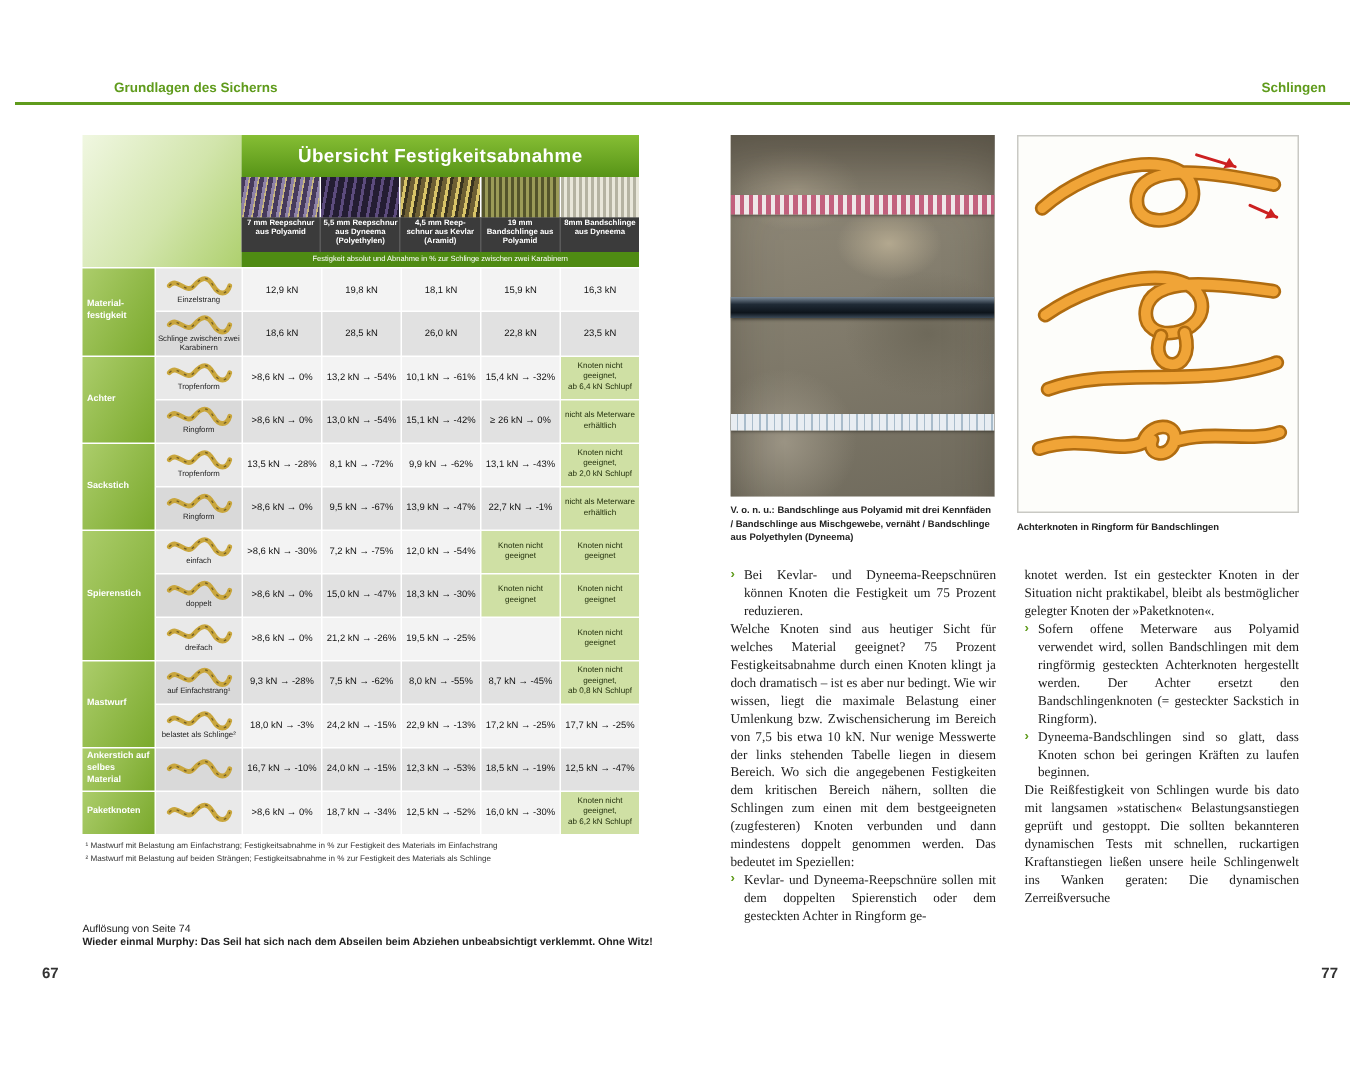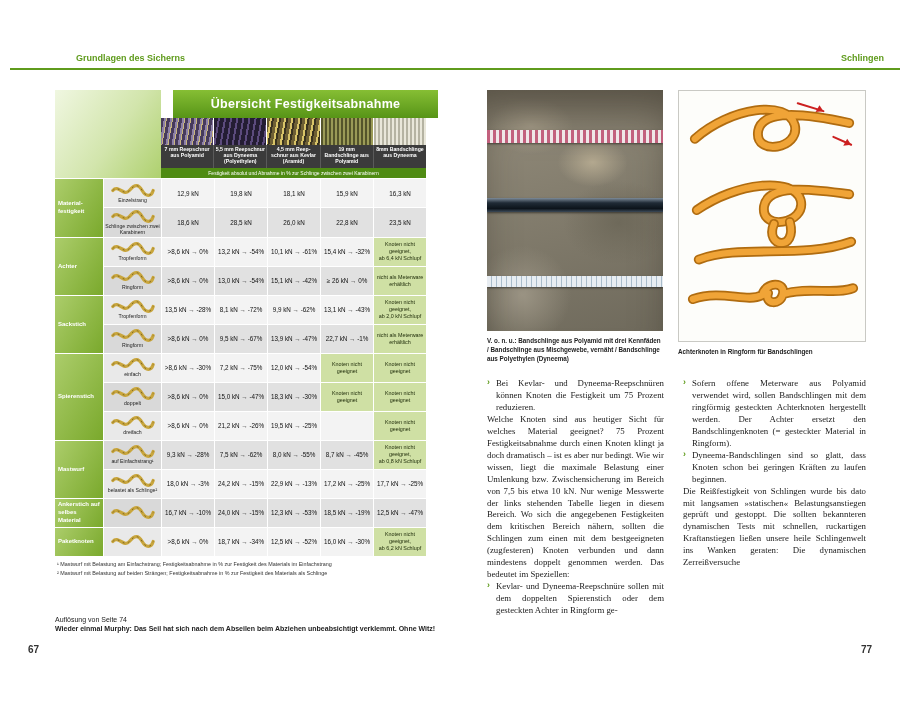--- a/index.html
+++ b/index.html
@@ -10,21 +10,21 @@
   .running-head{position:absolute;top:53px;font-size:9px;font-weight:bold;color:#5f9b1c;}
   .rh-left{left:28px;margin-left:48px;}
   .rh-right{right:26px;text-align:right;}
   .head-rule{position:absolute;top:68px;left:10px;right:10px;height:2px;background:#5f9b1c;}
 
   
   .tbl-topleft{position:absolute;left:55px;top:90px;width:106px;height:88px;
     background:linear-gradient(125deg,#f0f7e1,#d2e5ac 55%,#aed06e);}
   .tbl-title{position:absolute;left:161px;top:90px;width:265px;height:28px;
     background:linear-gradient(180deg,#86be34,#579417);color:#fff;font-size:12.5px;font-weight:bold;
-    text-align:center;line-height:28px;letter-spacing:.3px;margin-left:12px;}
+    text-align:center;line-height:28px;letter-spacing:.3px;}
   .thead-photos{position:absolute;left:161px;top:118px;width:265px;height:27px;display:flex;background:#2c2c2c;}
   .colphoto{flex:1;border-left:1px solid #fff;}
   .colphoto:first-child{border-left:none;}
   .c0{background:repeating-linear-gradient(100deg,#463a5c 0 3px,#8d81a8 3px 5px,#c8b67d 5px 6px);}
   .c1{background:repeating-linear-gradient(100deg,#241d33 0 4px,#5c4b7d 4px 6px);}
   .c2{background:repeating-linear-gradient(100deg,#6d5f34 0 3px,#d8c468 3px 5px,#38321f 5px 7px);}
   .c3{background:repeating-linear-gradient(90deg,#55552b 0 2px,#9b9b57 2px 4px);}
   .c4{background:repeating-linear-gradient(90deg,#b5b3a2 0 2px,#e9e7da 2px 4px);}
   .thead-labels{position:absolute;left:161px;top:145px;width:265px;height:23px;display:flex;background:#3b3b3b;}
   .collabel{flex:1;border-left:1px solid #5a5a5a;color:#fff;font-size:5.2px;font-weight:bold;
@@ -46,21 +46,21 @@
   td.val.even{background:#f3f3f3;}
   td.val.odd{background:#e1e1e1;}
   td.val.ng{background:#cfe0a4;font-size:5.4px;white-space:pre-line;line-height:1.3;color:#1d2a08;}
   .footnotes{position:absolute;left:57px;top:560px;width:366px;font-size:5.4px;color:#333;line-height:1.6;}
 
   .solution{position:absolute;left:55px;top:616px;width:400px;color:#222;}
   .sol-1{font-size:7px;margin-bottom:2px;}
   .sol-2{font-size:7px;font-weight:bold;}
   .pagenum{position:absolute;top:644px;font-size:10px;font-weight:bold;color:#333;}
   .pn-left{left:28px;}
-  .pn-right{right:38px;text-align:right;}
+  .pn-right{right:18px;text-align:right;}
 
   
   .photo{position:absolute;left:487px;top:90px;width:176px;height:241px;overflow:hidden;
     background:
       radial-gradient(60px 40px at 25% 15%,#a89f8b,transparent 70%),
       radial-gradient(80px 60px at 75% 55%,#6e695a,transparent 70%),
       radial-gradient(70px 70px at 20% 85%,#9b9484,transparent 70%),
       radial-gradient(50px 35px at 60% 30%,#b3a88f,transparent 70%),
       linear-gradient(165deg,#948d7c,#6f6a5c);
     box-shadow:inset 0 34px 40px -12px rgba(40,35,25,.55);}
@@ -351,19 +351,20 @@
     </svg>
   </div>
   <div class="illu-caption">Achterknoten in Ringform für Bandschlingen</div>
 
   <div class="textcol col-a" id="col-a">
       <p class="para bullet"><span class="bglyph">›</span><span>Bei Kevlar- und Dyneema-Reepschnüren können Knoten die Festigkeit um 75 Prozent reduzieren.</span></p>
       <p class="para"><span>Welche Knoten sind aus heutiger Sicht für welches Material geeignet? 75 Prozent Festigkeitsabnahme durch einen Knoten klingt ja doch dramatisch – ist es aber nur bedingt. Wie wir wissen, liegt die maximale Belastung einer Umlenkung bzw. Zwischensicherung im Bereich von 7,5 bis etwa 10 kN. Nur wenige Messwerte der links stehenden Tabelle liegen in diesem Bereich. Wo sich die angegebenen Festigkeiten dem kritischen Bereich nähern, sollten die Schlingen zum einen mit dem bestgeeigneten (zugfesteren) Knoten verbunden und dann mindestens doppelt genommen werden. Das bedeutet im Speziellen:</span></p>
       <p class="para bullet"><span class="bglyph">›</span><span>Kevlar- und Dyneema-Reepschnüre sollen mit dem doppelten Spierenstich oder dem gesteckten Achter in Ringform ge-</span></p>
     </div>
   <div class="textcol col-b" id="col-b">
-      <p class="para bullet"><span class="bglyph">›</span><span>Sofern offene Meterware aus Polyamid verwendet wird, sollen Bandschlingen mit dem ringförmig gesteckten Achterknoten hergestellt werden. Der Achter ersetzt den Bandschlingenknoten (= gesteckter Material in Ringform).</span></p>
+      <p class="para"><span>knotet werden. Ist ein gesteckter Knoten in der Situation nicht praktikabel, bleibt als bestmöglicher gelegter Knoten der »Paketknoten«.</span></p>
+      <p class="para bullet"><span class="bglyph">›</span><span>Sofern offene Meterware aus Polyamid verwendet wird, sollen Bandschlingen mit dem ringförmig gesteckten Achterknoten hergestellt werden. Der Achter ersetzt den Bandschlingenknoten (= gesteckter Sackstich in Ringform).</span></p>
       <p class="para bullet"><span class="bglyph">›</span><span>Dyneema-Bandschlingen sind so glatt, dass Knoten schon bei geringen Kräften zu laufen beginnen.</span></p>
       <p class="para"><span>Die Reißfestigkeit von Schlingen wurde bis dato mit langsamen »statischen« Belastungsanstiegen geprüft und gestoppt. Die sollten bekannteren dynamischen Tests mit schnellen, ruckartigen Kraftanstiegen ließen unsere heile Schlingenwelt ins Wanken geraten: Die dynamischen Zerreißversuche</span></p>
     </div>
   <div class="pagenum pn-right">77</div>
 
 </div>
 
 </body></html>

